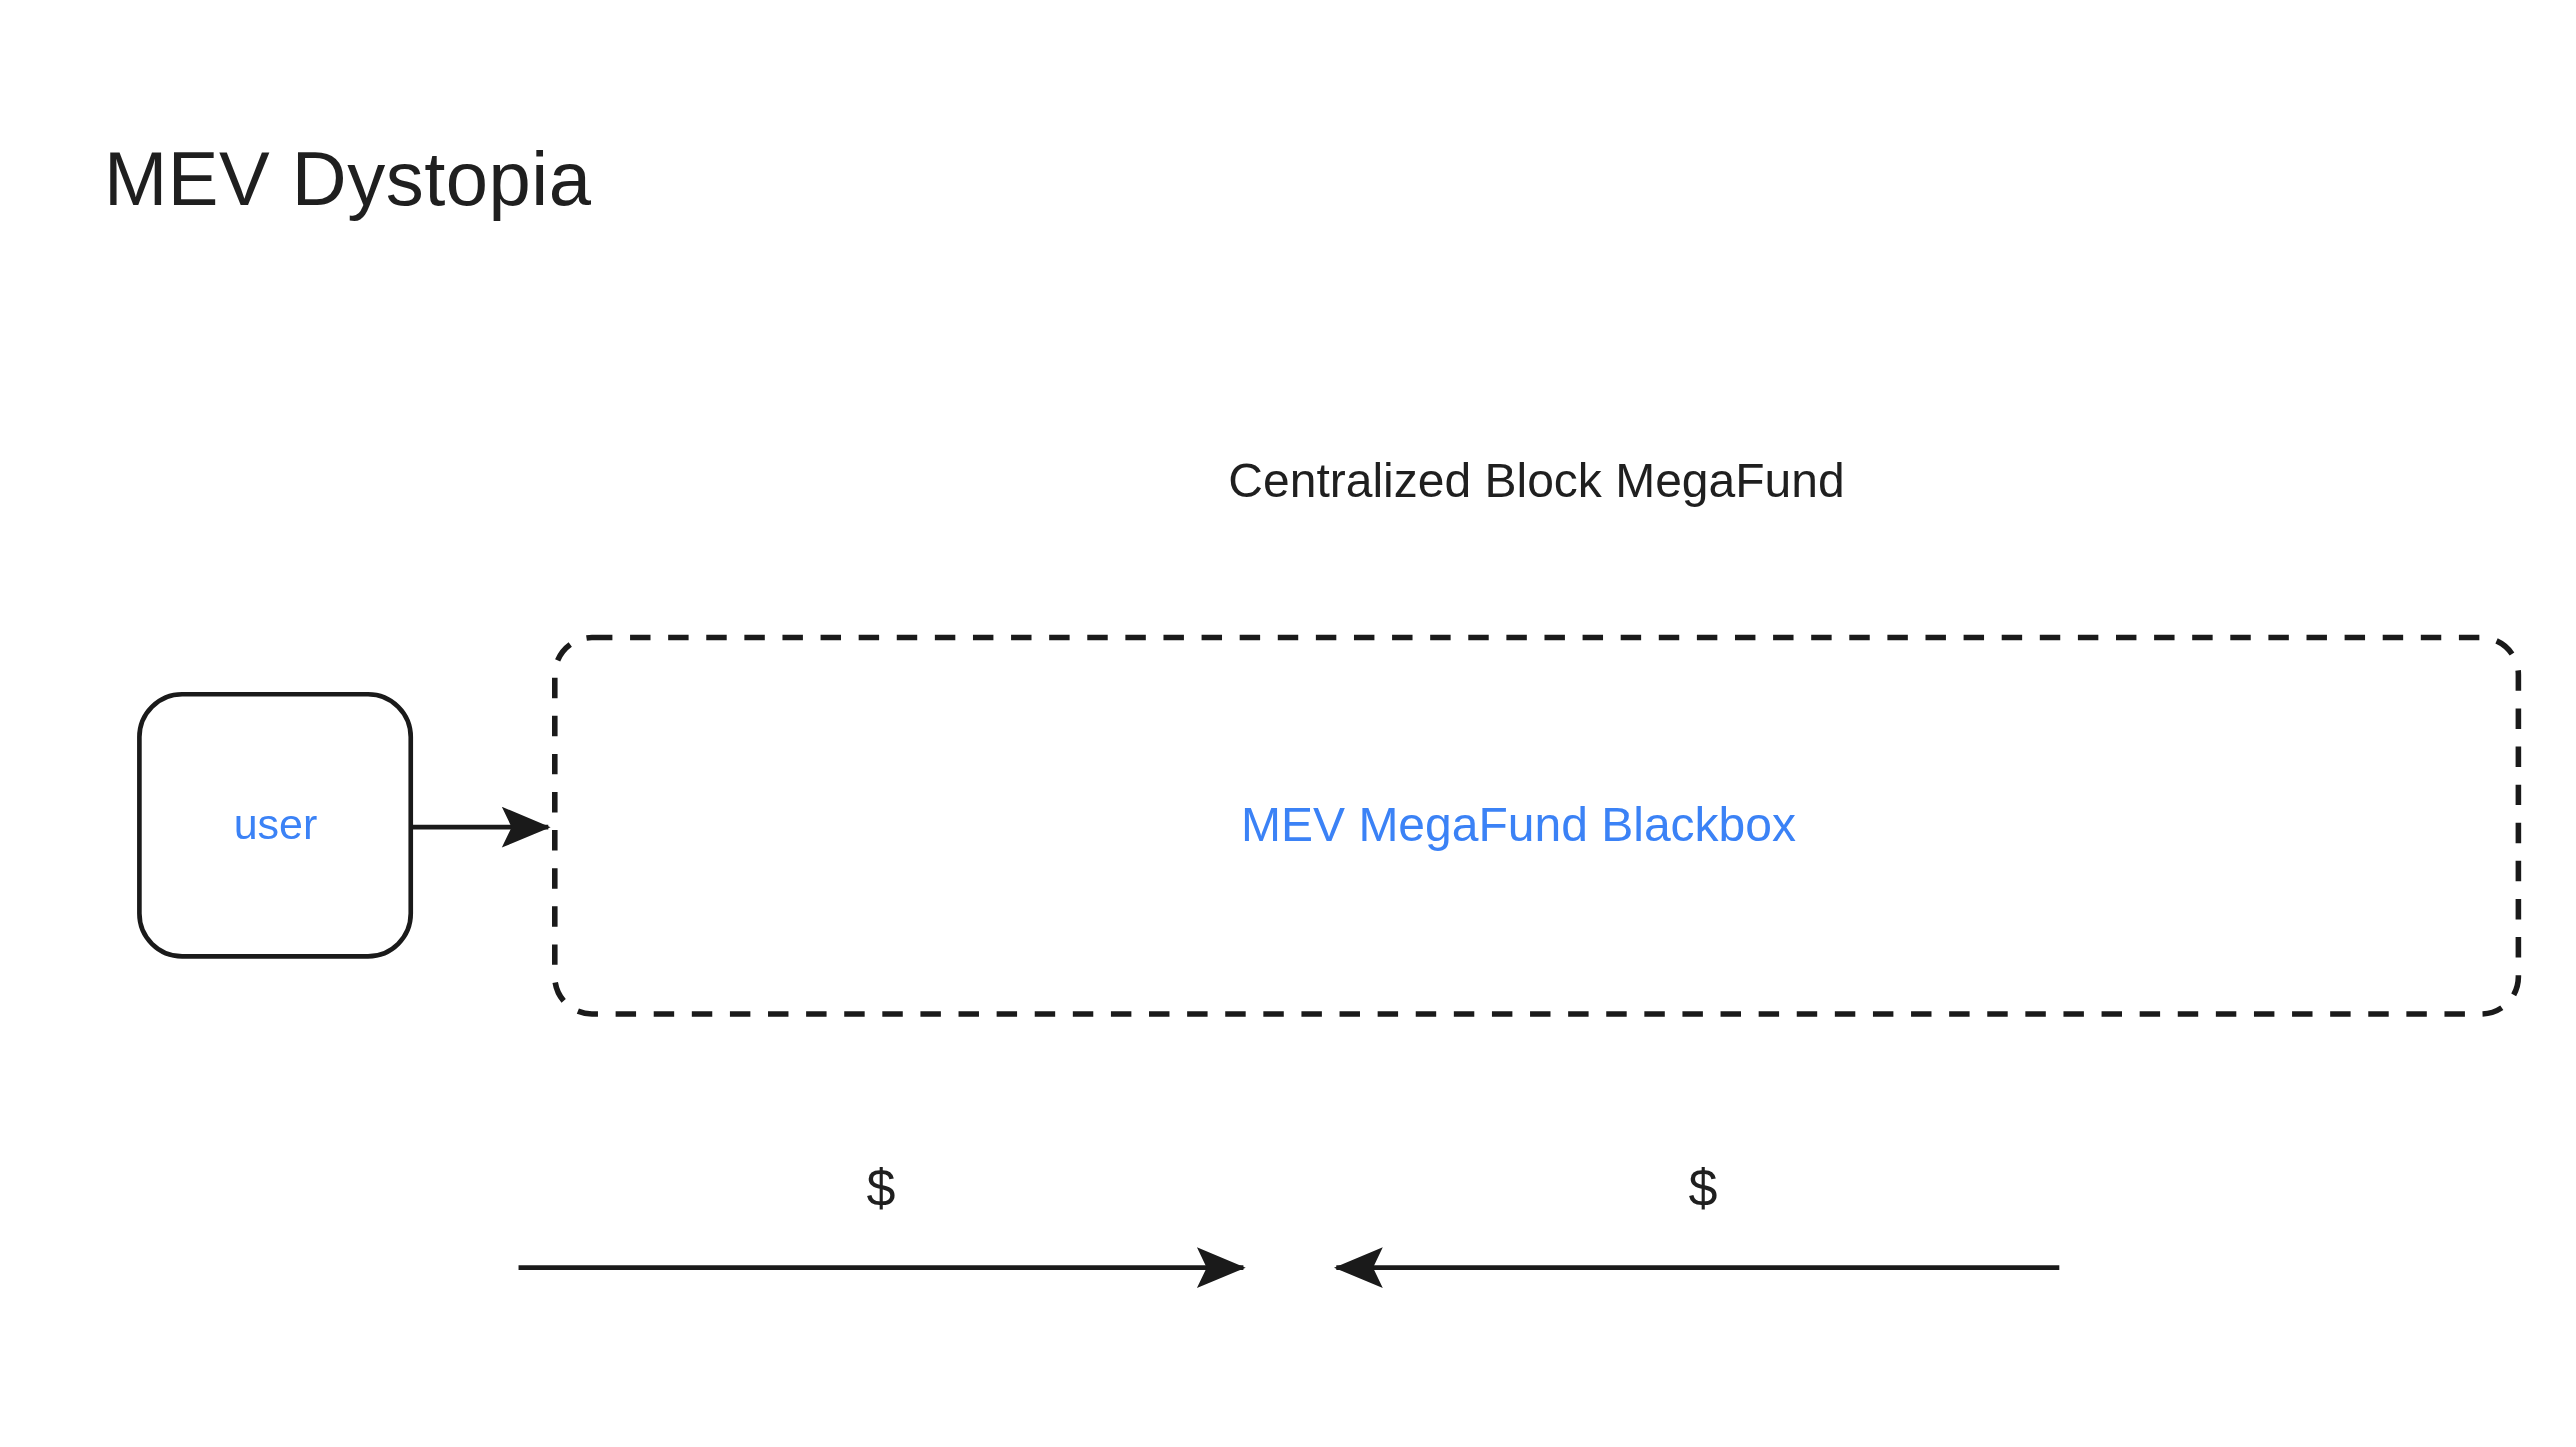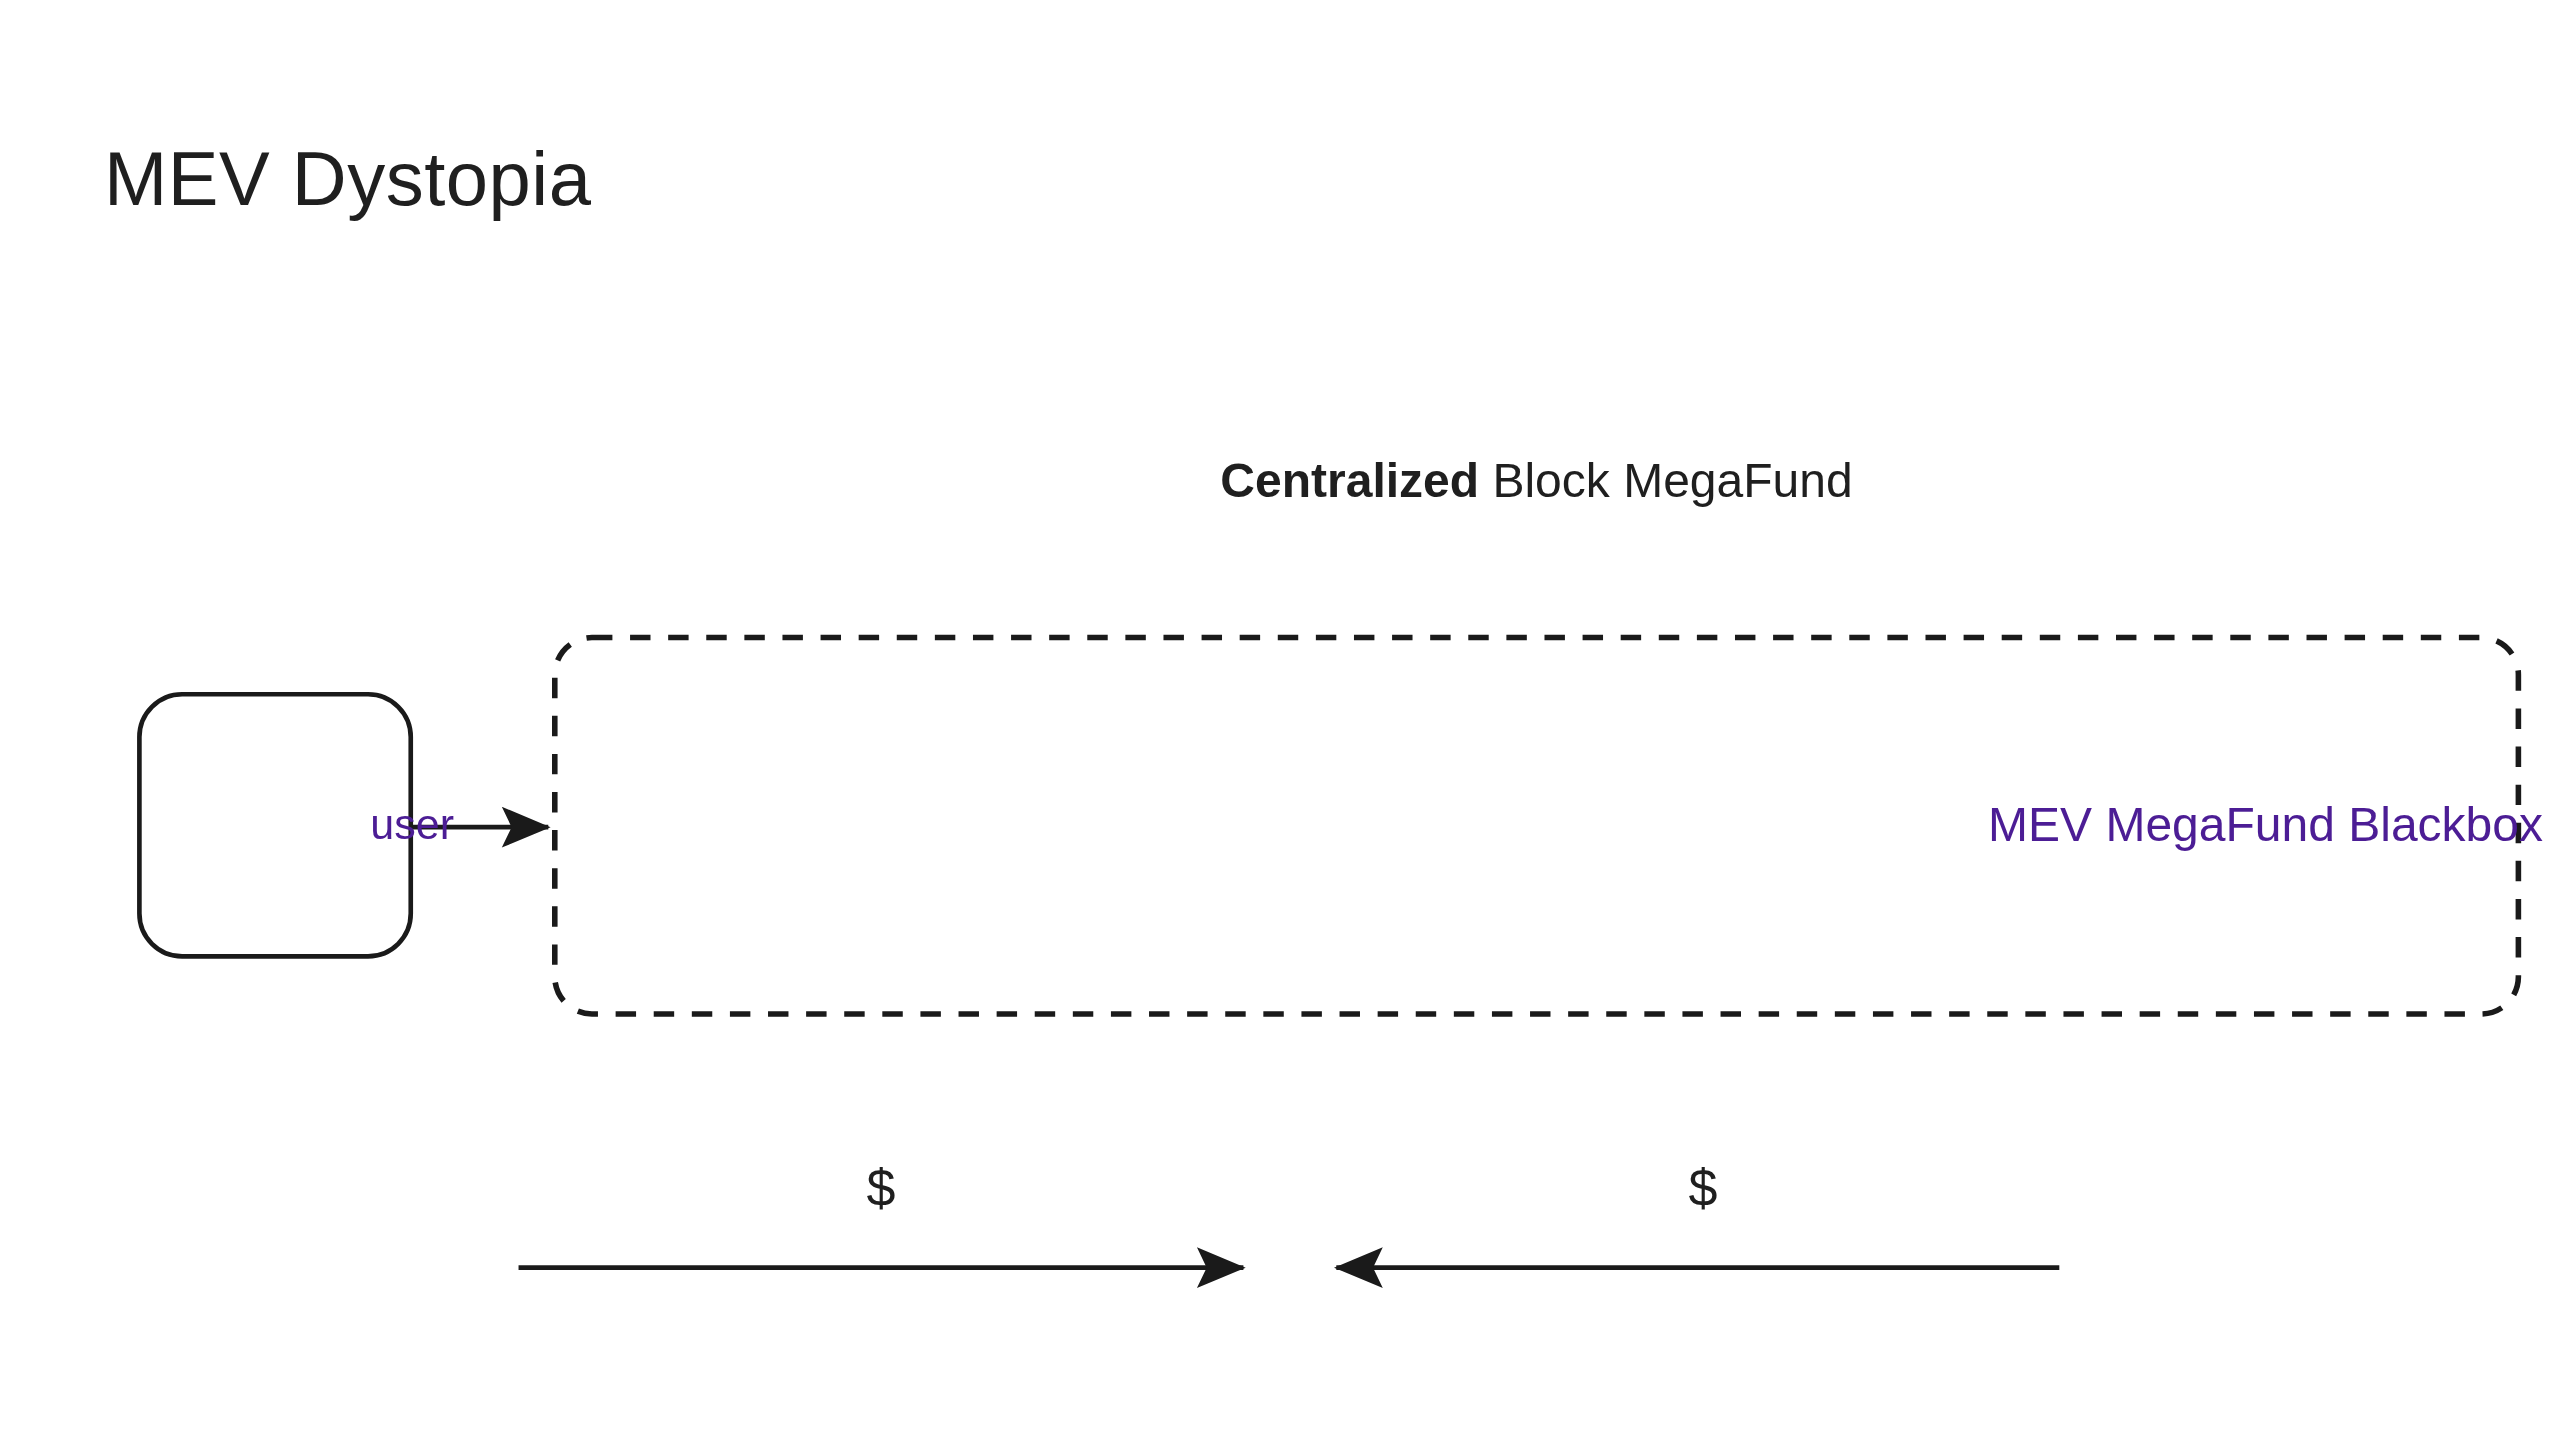--- a/index.html
+++ b/index.html
@@ -39,21 +39,21 @@
     left: 553px;
     top: 453px;
     width: 1967px;
     text-align: center;
     font-size: 48px;
     line-height: 1.15;
     color: #1f1f1f;
     white-space: nowrap;
   }
   #diagram-heading .hl {
-    font-weight: 700;
+    font-weight: 400;
   }
   #diagram-heading .rest {
     font-weight: 400;
   }
 
   
   #diagram-svg {
     position: absolute;
     left: 0;
     top: 0;
@@ -62,25 +62,24 @@
     pointer-events: none;
   }
   #diagram-svg .shape-stroke {
     fill: none;
     stroke: #1a1a1a;
   }
 
   
   .node-label {
     position: absolute;
-    text-align: right;
-    color: #4c1d95;
+    text-align: center;
+    color: #3b82f6;
     white-space: nowrap;
     line-height: 1;
-    padding-left: 41px;
   }
   #user-node-label {
     left: 138px;
     top: 803px;
     width: 275px;
     font-size: 43px;
   }
   #blackbox-node-label {
     left: 535px;
     top: 801px;

